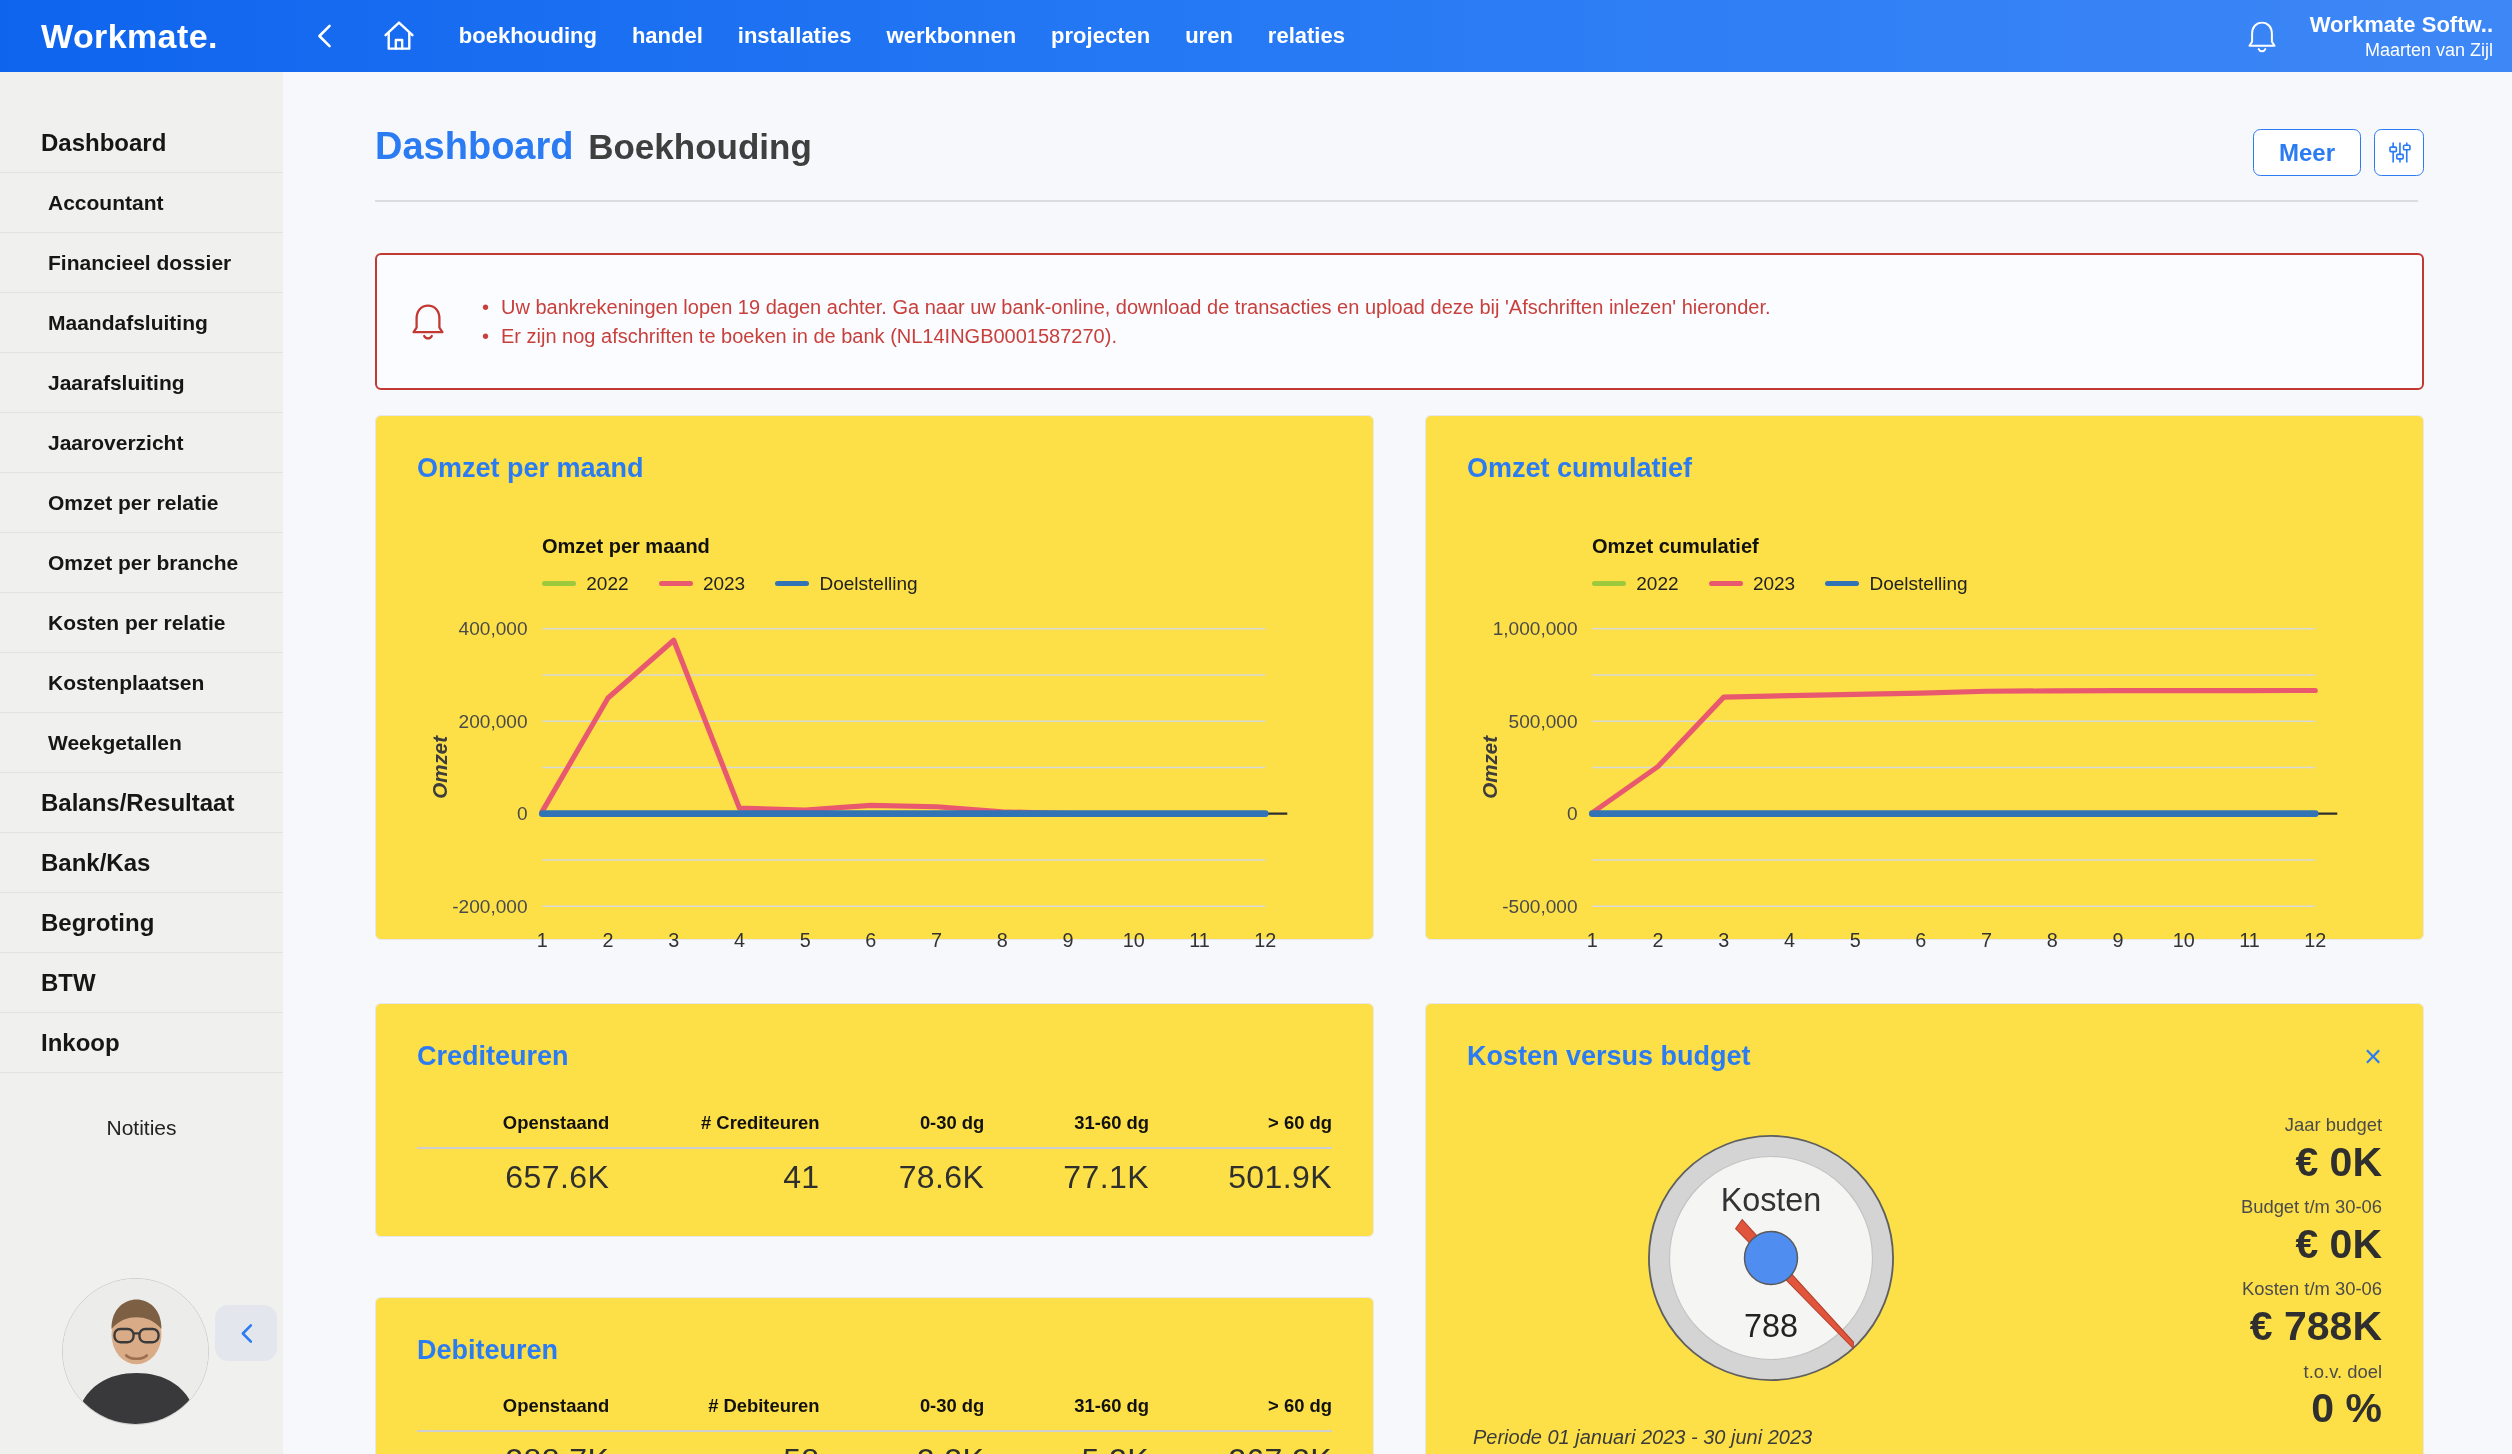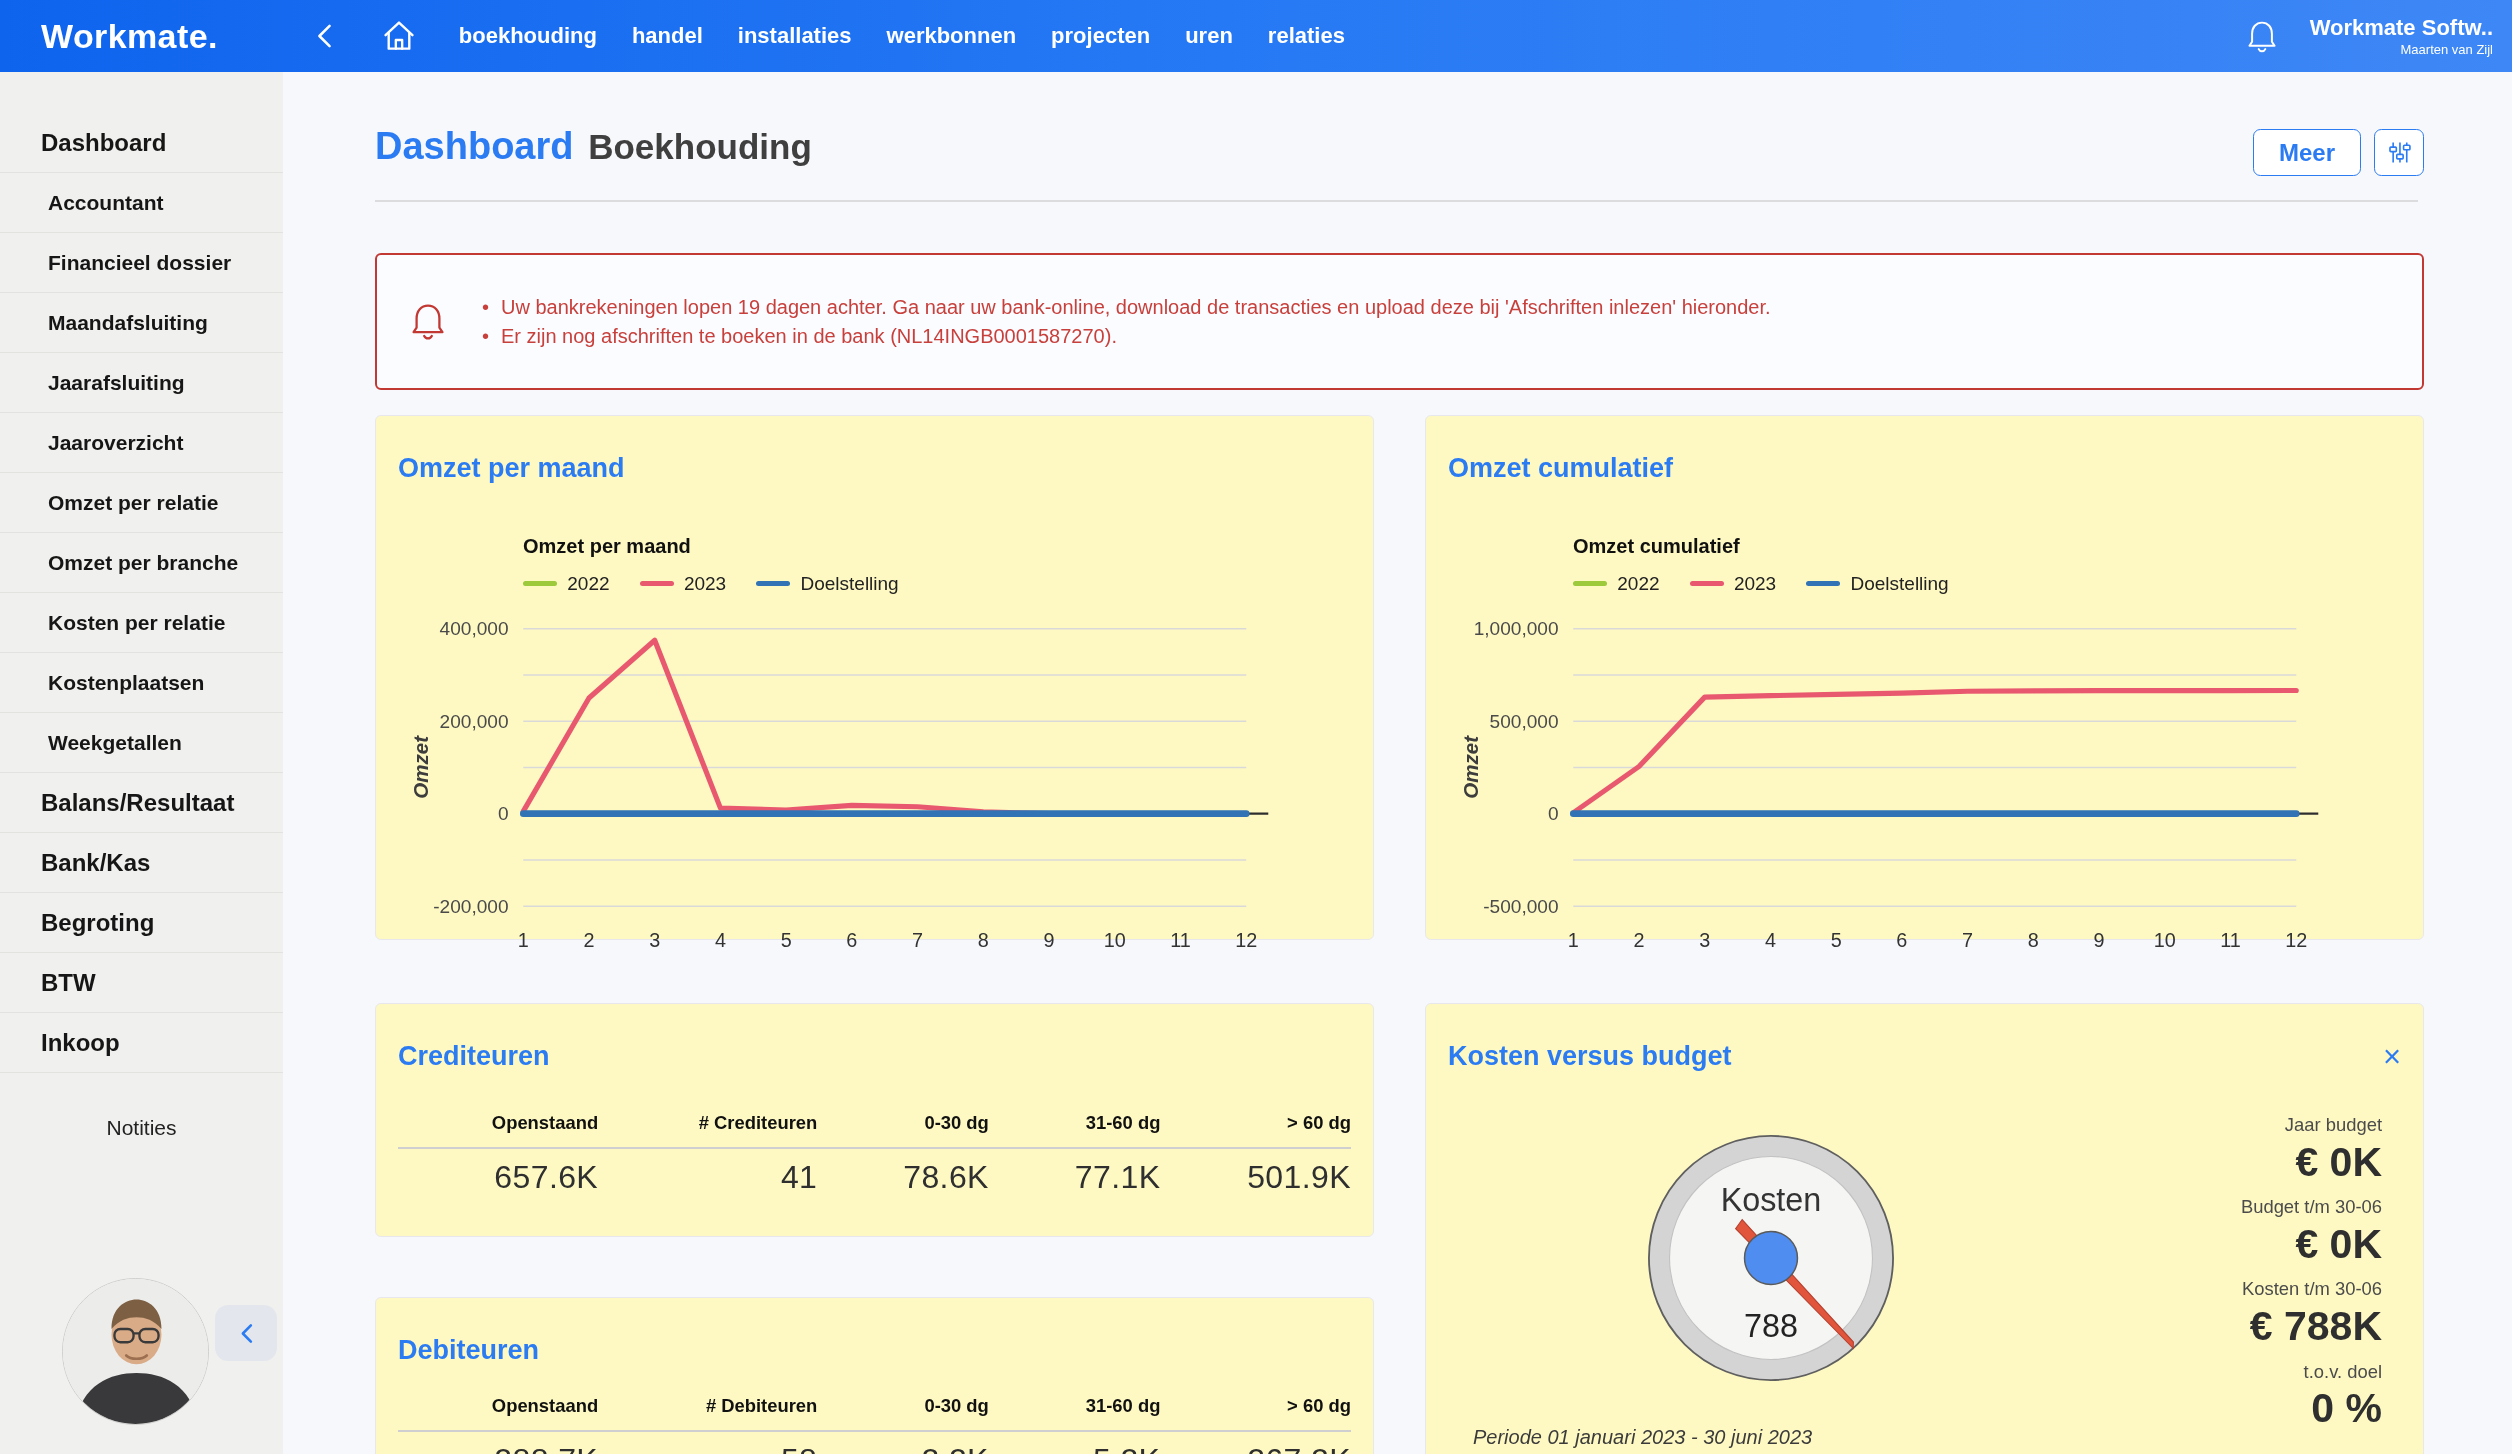--- a/index.html
+++ b/index.html
@@ -12,21 +12,21 @@
     display:flex; align-items:center; color:#fff; z-index:5; }
   .logo { font-size:34px; font-weight:700; letter-spacing:0.4px; margin-left:41px; }
   .top-chev { margin-left:94px; display:flex; align-items:center; cursor:pointer; }
   .home-btn { margin-left:43px; display:flex; align-items:center; cursor:pointer; }
   .topnav { display:flex; align-items:center; gap:35px; margin-left:41px; }
   .nav-item { font-size:22px; font-weight:600; color:#fff; cursor:pointer; white-space:nowrap; }
   .top-right { margin-left:auto; display:flex; align-items:center; }
   .bell-btn { margin-right:31px; display:flex; }
   .account { text-align:right; margin-right:19px; line-height:1.25; }
   .account .l1 { font-size:22px; font-weight:600; }
-  .account .l2 { font-size:13px; font-weight:400; }
+  .account .l2 { font-size:18px; font-weight:400; }
 
   
   .sidebar { position:absolute; left:0; top:72px; width:283px; height:1382px;
     background:#f0f0ee; padding-top:41px; z-index:4; }
   .side-item { height:60px; display:flex; align-items:center;
     border-bottom:0.7px solid #e2e2df; color:#161616; cursor:pointer; }
   .side-item.lvl0 { padding-left:41px; font-size:24px; font-weight:700; }
   .side-item.lvl1 { padding-left:48px; font-size:21px; font-weight:600; }
   .notes { margin-top:43px; text-align:center; font-size:21px; font-weight:500; color:#222; cursor:pointer; }
   .avatar { position:absolute; left:62px; top:1206px; width:147px; height:147px;
@@ -54,22 +54,22 @@
     background:#fbfcff; border:2.2px solid #c23934; border-radius:6px;
     display:flex; align-items:center; }
   .alert-bell { margin:0 32px 0 32px; flex:0 0 auto; display:flex; }
   .alert ul { list-style:none; }
   .alert li { position:relative; padding-left:22px; font-size:20px; color:#c8403c;
     line-height:29px; font-weight:500; }
   .alert li::before { content:"•"; position:absolute; left:2.9px; color:#c8403c; }
   .alert .alink { color:#333; text-decoration:underline; cursor:pointer; font-weight:600; }
 
   
-  .card { position:absolute; background:#fef9c3; border:0.7px solid #e8e8ec;
-    border-radius:5.9px; padding:37px 22px; }
+  .card { position:absolute; background:#fde047; border:0.7px solid #e8e8ec;
+    border-radius:5.9px; padding:37px 41px; }
   .card1 { left:92px; top:343px; width:999px; height:525px; }
   .card2 { left:1142px; top:343px; width:999px; height:525px; }
   .card3 { left:92px; top:931px; width:999px; height:234px; }
   .card4 { left:1142px; top:931px; width:999px; height:514px; }
   .card5 { left:92px; top:1225px; width:999px; height:294px; }
   .panel-title { font-size:27px; font-weight:700; color:#2b7bf3; }
   .card-head { display:flex; justify-content:space-between; align-items:flex-start; }
   .close-x { font-size:31px; color:#2b7bf3; line-height:1; cursor:pointer; font-weight:400; }
 
   

